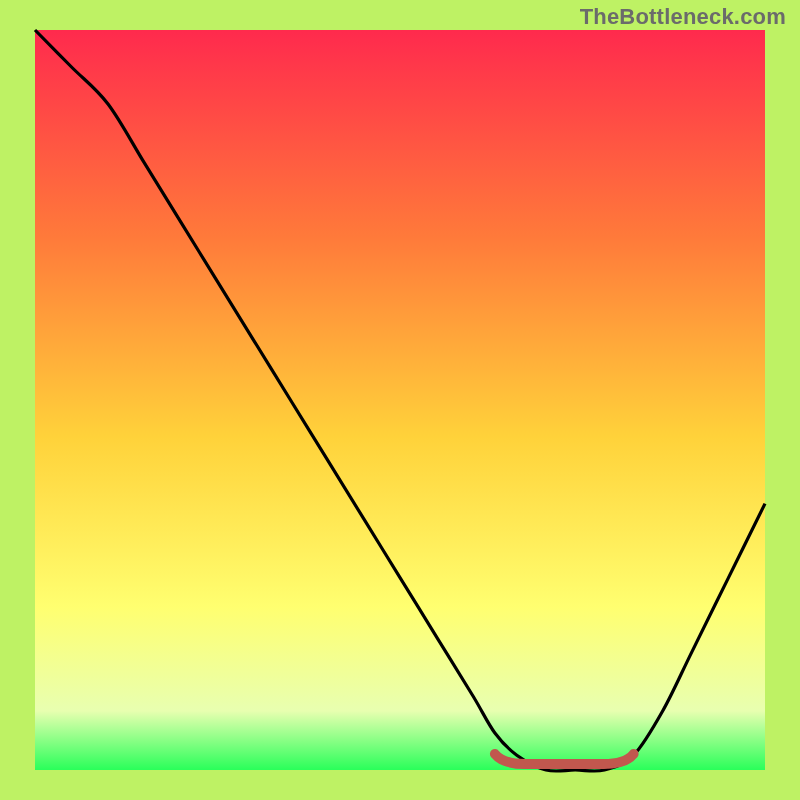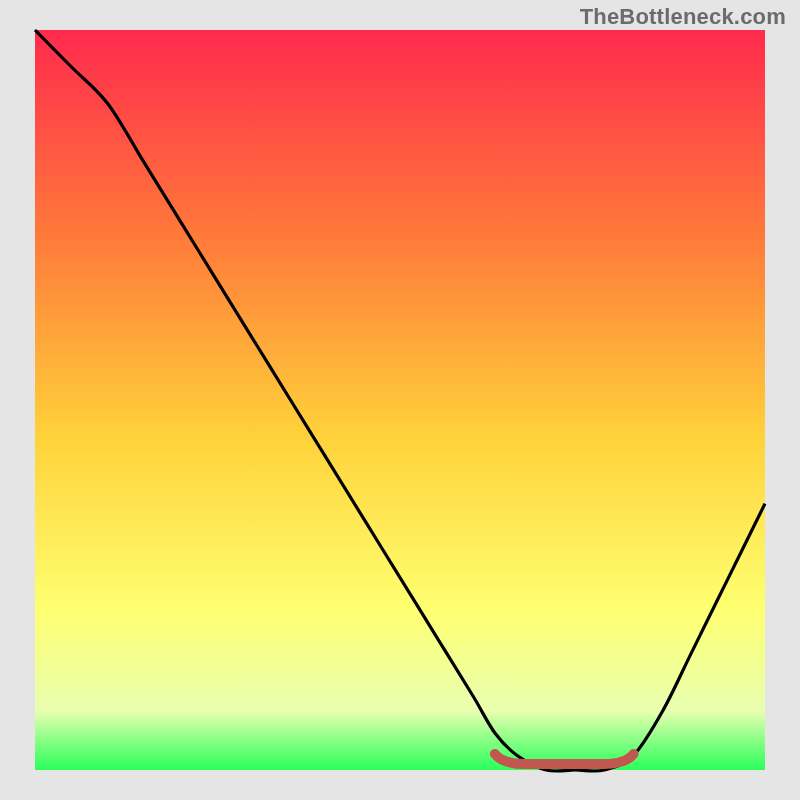--- a/index.html
+++ b/index.html
@@ -8,21 +8,21 @@
     width: 800px;
     height: 800px;
     background: #000;
     overflow: hidden;
     font-family: Arial, Helvetica, sans-serif;
   }
   .frame {
     position: relative;
     width: 800px;
     height: 800px;
-    background: #e5e5e5;
+    background: #bef264;
   }
   .watermark {
     position: absolute;
     top: 4px;
     right: 14px;
     color: #6b6b6b;
     font-size: 22px;
     font-weight: 600;
     letter-spacing: 0.2px;
     z-index: 3;

